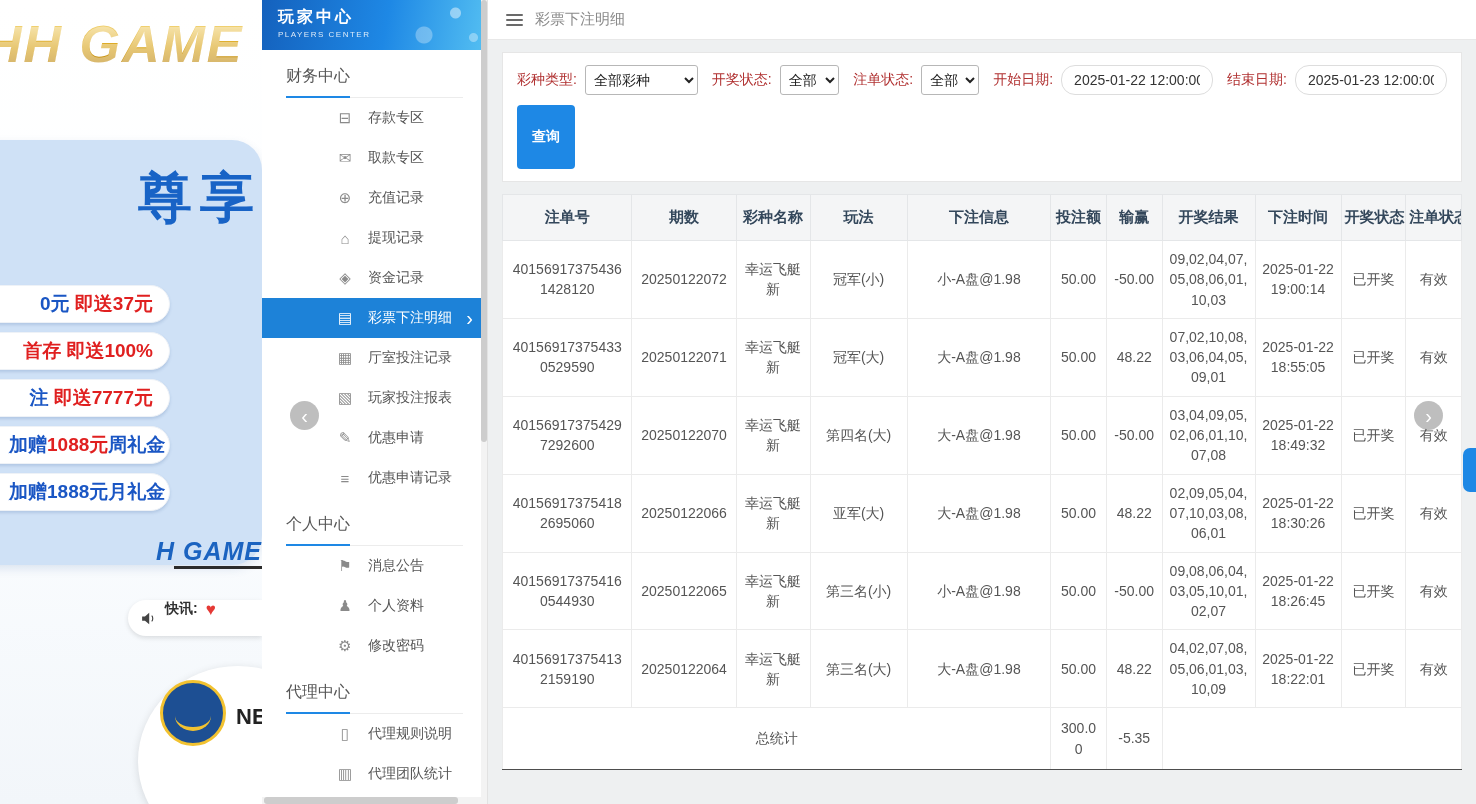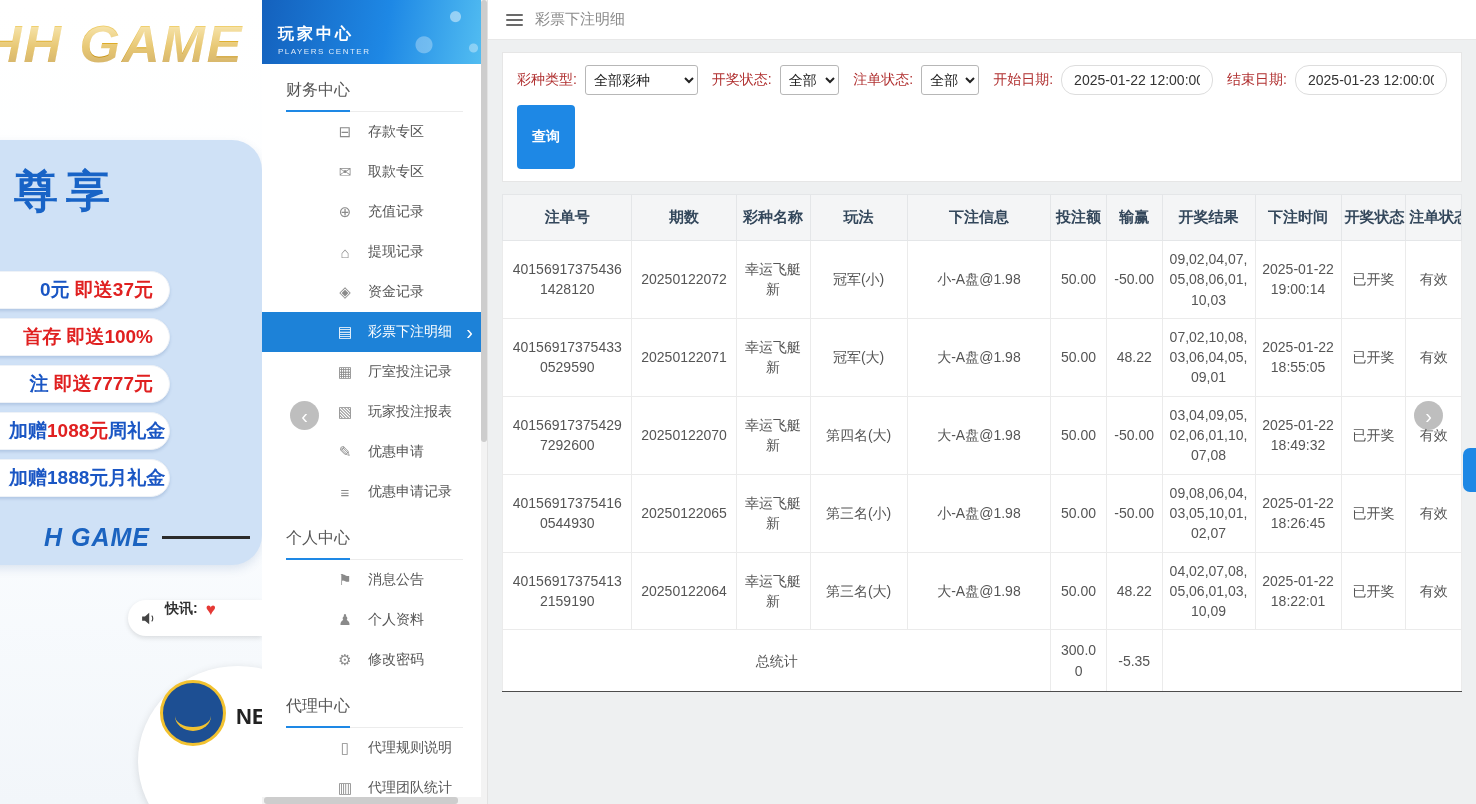--- a/index.html
+++ b/index.html
@@ -6,40 +6,40 @@
   html,body { width:1476px; height:804px; overflow:hidden; }
   body { font-family:"Liberation Sans","DejaVu Sans",sans-serif; background:#eef0f1; }
   .app { position:relative; display:flex; width:1476px; height:804px; overflow:hidden; }
 
   
   .promo { position:relative; width:262px; height:100%; background:linear-gradient(180deg,#ffffff 0%,#fbfdff 60%,#f2f6fa 100%); overflow:hidden; flex:0 0 262px; }
   .promo-logo { margin:14px 0 0 -16px; font-size:52px; font-weight:800; font-style:italic; letter-spacing:2px;
     background:linear-gradient(180deg,#f7dd8a 10%,#d9a419 55%,#b57e08 90%); -webkit-background-clip:text; background-clip:text; color:transparent;
     text-shadow:0 1px 0 rgba(255,255,255,.4); white-space:nowrap; }
   .promo-panel { position:absolute; top:140px; left:-52px; width:314px; height:425px; background:#cfe1f6; border-radius:30px; box-shadow:0 4px 10px rgba(60,100,160,.15); }
-  .promo-title { margin:22px 0 0 66px; font-size:44px; font-weight:bold; color:#1863c6; letter-spacing:8px; }
+  .promo-title { margin:22px 0 0 66px; font-size:54px; font-weight:bold; color:#1863c6; letter-spacing:8px;text-align:right; }
   .pill-list { margin-top:50px; }
   .pill { background:#fff; border:1px solid #eef2f7; border-radius:999px; margin:9px 92px 9px 0; padding:5px 16px 5px 60px; text-align:right;
     font-size:19px; font-weight:bold; white-space:nowrap; box-shadow:0 2px 3px rgba(50,90,150,.18); }
-  .brand-line { display:flex; align-items:center; margin:26px 0 0 96px; }
+  .brand-line { display:flex; align-items:flex-end; margin:26px 0 0 64px;flex-direction:column; }
   .brand-line .txt { color:#1b63c0; font-weight:800; font-style:italic; font-size:25px; letter-spacing:1px; }
   .brand-line .dash { width:88px; height:3px; background:#2b2b2b; margin-left:12px; }
   .ticker { position:absolute; top:600px; left:128px; right:0; height:36px; background:#fff; border-radius:18px 0 0 18px;
     box-shadow:0 2px 5px rgba(0,0,0,.12); display:flex; gap:8px; padding:0 8px 0 12px; }
   .ticker-label { font-size:14px; color:#333; font-weight:bold; }
   .heart { color:#e53935; font-size:17px; }
   .team-card { position:absolute; bottom:-52px; left:138px; width:200px; height:190px; background:#fff; border-radius:50%; box-shadow:0 2px 8px rgba(0,0,0,.12);
     display:flex; align-items:flex-start; padding:14px 0 0 22px; gap:10px; }
   .team-logo { width:66px; height:66px; border-radius:50%; background:#1d4f93; border:3px solid #f2c230; position:relative; flex:0 0 66px; }
   .team-logo::after { content:''; position:absolute; left:12px; right:12px; top:18px; height:26px; border-bottom:4px solid #f2c230; border-radius:50%; }
   .team-text { font-size:22px; font-weight:800; color:#222; margin-top:24px; }
 
   
   .sidebar { position:relative; width:226px; flex:0 0 226px; background:#fff; border-right:1px solid #e2e2e2; overflow:hidden; }
-  .sidebar-header { height:64px; background:linear-gradient(100deg,#1461bd 0%,#1e88e5 55%,#55c0f2 100%); color:#fff; padding:24px 0 0 16px; position:relative; overflow:hidden;
+  .sidebar-header { height:50px; background:linear-gradient(100deg,#1461bd 0%,#1e88e5 55%,#55c0f2 100%); color:#fff; padding:7px 0 0 16px; position:relative; overflow:hidden;
     background-image:radial-gradient(circle at 86% 26%, rgba(255,255,255,.45) 5px, transparent 6px),
                      radial-gradient(circle at 72% 70%, rgba(255,255,255,.30) 8px, transparent 9px),
                      radial-gradient(circle at 94% 75%, rgba(255,255,255,.35) 4px, transparent 5px),
                      linear-gradient(100deg,#1461bd 0%,#1e88e5 55%,#55c0f2 100%); }
   .sidebar-title { font-size:16px; font-weight:bold; letter-spacing:3px; }
   .sidebar-subtitle { font-size:8px; letter-spacing:1.5px; color:rgba(255,255,255,.85); margin-top:2px; }
   .section-header { margin:0 24px; padding:16px 0 10px; font-size:16px; color:#555; border-bottom:1px solid #ececec; position:relative; }
   .section-header::after { content:''; position:absolute; left:0; bottom:-1px; width:64px; height:2px; background:#1e88e5; }
   .menu-item { height:40px; display:flex; align-items:center; padding-left:74px; gap:14px; color:#555; font-size:14px; cursor:pointer; position:relative; }
   .menu-icon { color:#8a8a8a; width:18px; text-align:center; font-size:15px; }
@@ -298,20 +298,33 @@
                 <td>第四名(大)</td>
                 <td>大-A盘@1.98</td>
                 <td>50.00</td>
                 <td>-50.00</td>
                 <td>03,04,09,05,02,06,01,10,07,08</td>
                 <td>2025-01-22 18:49:32</td>
                 <td>已开奖</td>
                 <td>有效</td>
               </tr>
               <tr class="data-row">
+                <td>401569173754182695060</td>
+                <td>20250122066</td>
+                <td>幸运飞艇新</td>
+                <td>亚军(大)</td>
+                <td>大-A盘@1.98</td>
+                <td>50.00</td>
+                <td>48.22</td>
+                <td>02,09,05,04,07,10,03,08,06,01</td>
+                <td>2025-01-22 18:30:26</td>
+                <td>已开奖</td>
+                <td>有效</td>
+              </tr>
+              <tr class="data-row">
                 <td>401569173754160544930</td>
                 <td>20250122065</td>
                 <td>幸运飞艇新</td>
                 <td>第三名(小)</td>
                 <td>小-A盘@1.98</td>
                 <td>50.00</td>
                 <td>-50.00</td>
                 <td>09,08,06,04,03,05,10,01,02,07</td>
                 <td>2025-01-22 18:26:45</td>
                 <td>已开奖</td>

